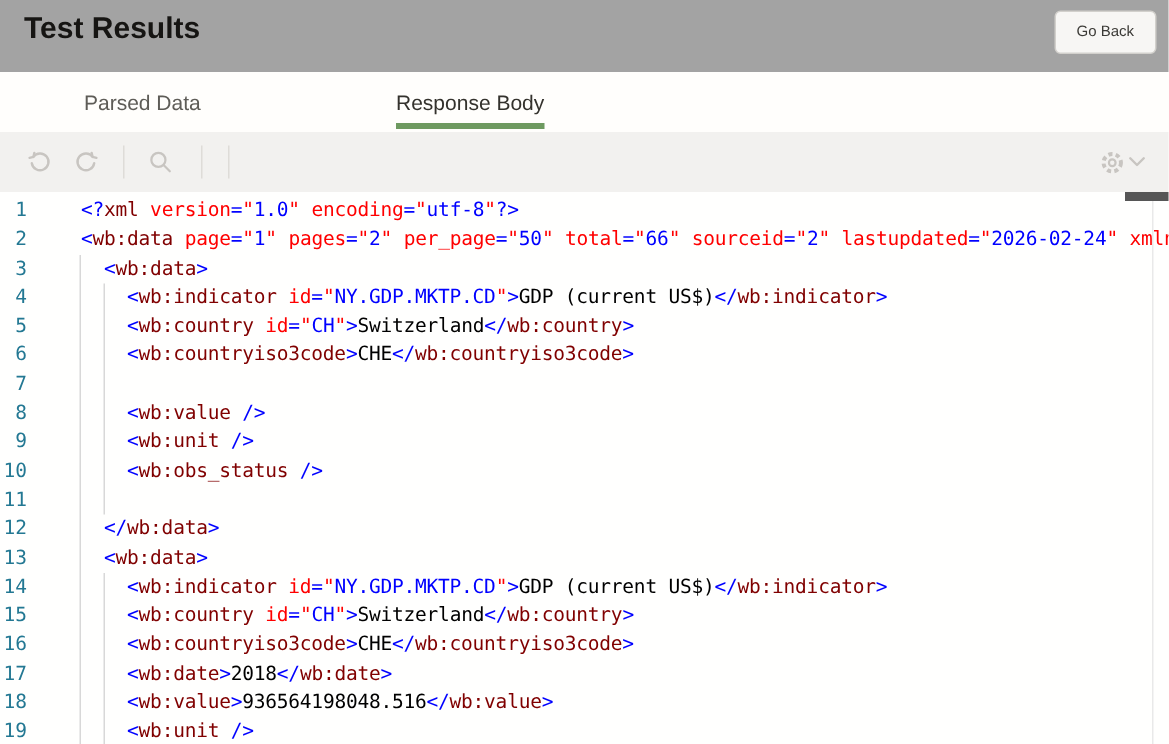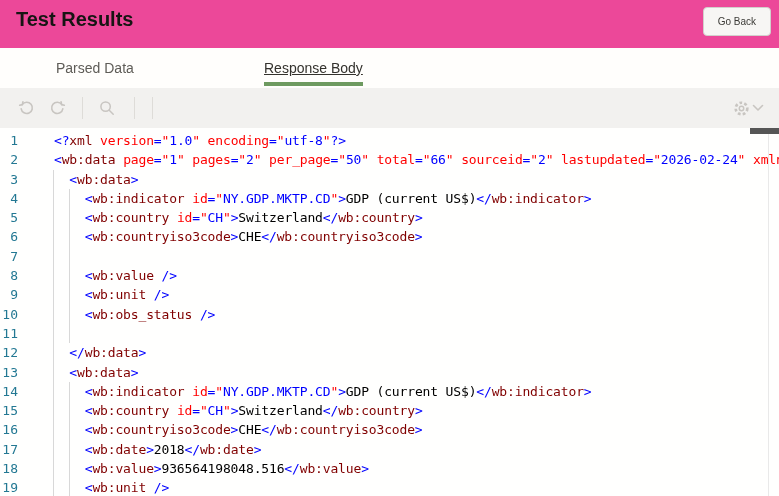--- a/index.html
+++ b/index.html
@@ -1,32 +1,32 @@
 <!DOCTYPE html>
 <html style="--accent-green: #6e9a60; --ln-color: #237893; --tok-d: #0000ff; --tok-t: #800000; --tok-a: #ff0000; --tok-q: #ff0000; --tok-v: #0000ff; --tok-c: #000000;"><head>
 <meta charset="utf-8">
 <style>
   * { margin:0; padding:0; box-sizing:border-box; }
   html,body { width:779px; height:496px; overflow:hidden; background:#fffefc;
     font-family:"Liberation Sans", sans-serif; }
 
   
-  .header { position:absolute; top:0; left:0; right:0; height:48px; background:#ec4899; }
+  .header { position:absolute; top:0; left:0; right:0; height:48px; background:#a3a3a3; }
   .page-title { position:absolute; left:16px; top:8px; font-size:20px; font-weight:700; color:#161513; }
   .go-back-btn { position:absolute; right:8px; top:7px; height:29px; padding:0 14px;
     background:#f7f6f4; border:1px solid #d2d0cc; border-radius:4px;
     font-size:10px; color:#3b3a36; font-family:"Liberation Sans",sans-serif; cursor:pointer; }
 
   
   .tabs { position:absolute; top:48px; left:0; right:0; height:40px; background:#fffefc; }
   .tab { position:absolute; top:0; height:40px; display:flex; align-items:center;
     font-size:14px; color:#5e5c57; cursor:pointer;margin-left:40px; }
   .tab-parsed   { left:16px; }
   .tab-headers  { left:97px; }
-  .tab-body     { left:224px;text-decoration:underline; }
+  .tab-body     { left:224px; }
   .tab.active { color:#34322d; }
   .tab.active::after { content:""; position:absolute; left:0; right:0; bottom:2px; height:4px;
     background:var(--accent-green,#6e9a60); }
 
   
   .toolbar { position:absolute; top:88px; left:0; right:0; height:40px; background:#f2f1ef; }
   .tb-icon { position:absolute; top:0; height:40px; display:flex; align-items:center; justify-content:center;
     color:#c8c5c1; width:30px; }
   .tb-sep { position:absolute; top:9px; width:1px; height:22px; background:#dedcd8; }
   .icon-undo   { left:11px; }

